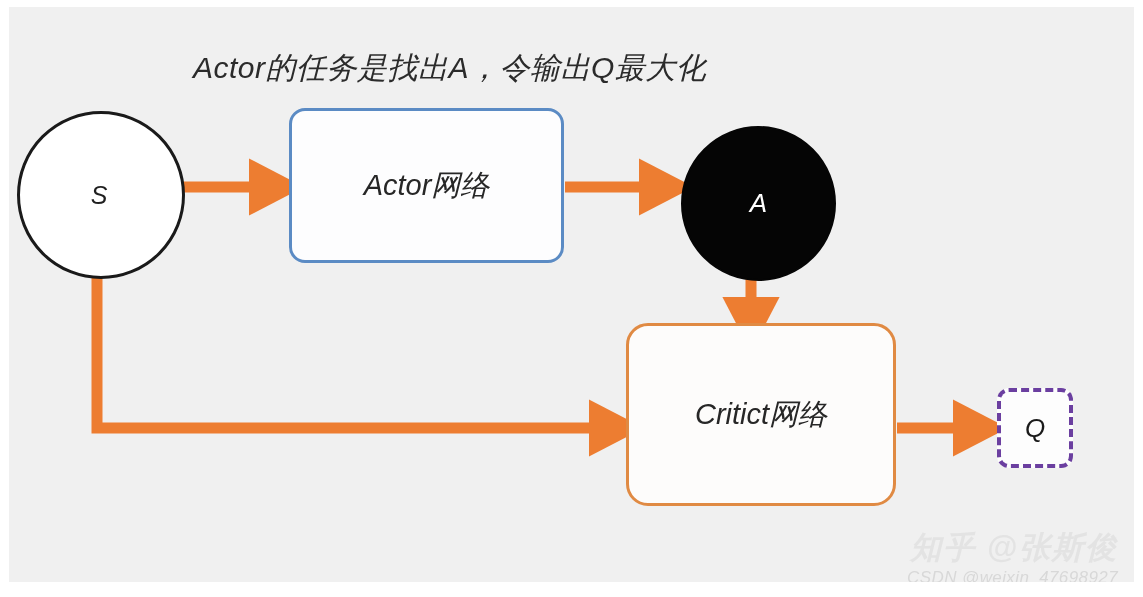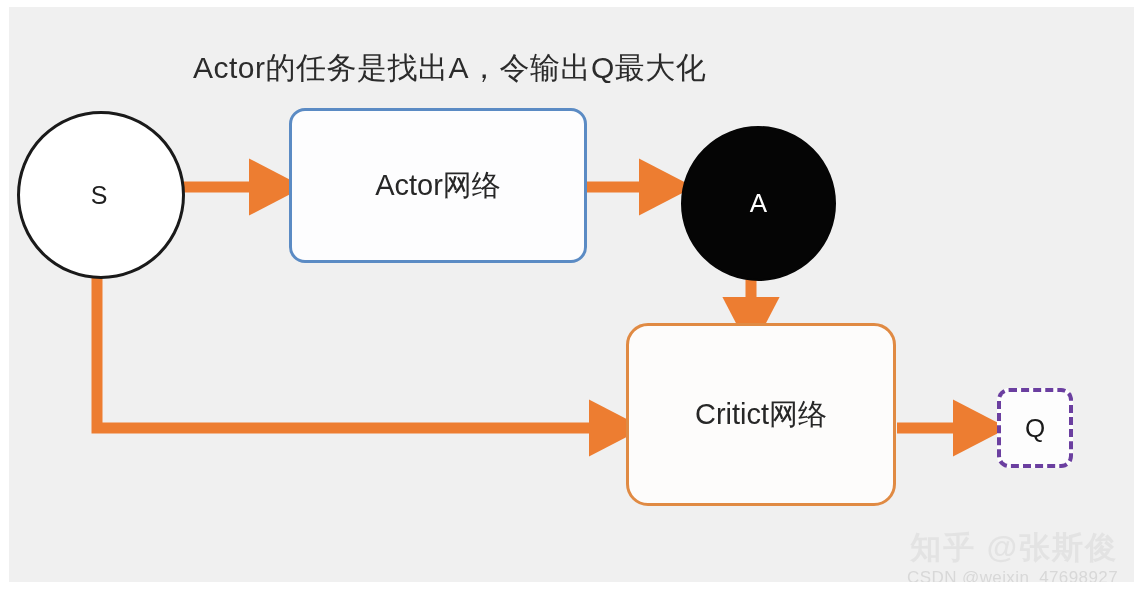--- a/index.html
+++ b/index.html
@@ -21,20 +21,21 @@
   }
   
   #canvas {
     position: absolute;
     left: 9px;
     top: 7px;
     width: 1125px;
     height: 575px;
     background: #f0f0f0;
     overflow: hidden;
+    font-style: italic;
   }
   #edges {
     position: absolute;
     left: 0;
     top: 0;
     width: 1125px;
     height: 575px;
   }
 
   .node {
@@ -57,21 +58,21 @@
     border: 3px solid #1a1a1a;
     font-size: 25px;
     color: #1f1f1f;
   }
   #node-s .lbl { transform: translate(-2px, 0); }
 
   
   #node-actor {
     left: 280px;
     top: 101px;
-    width: 298px;
+    width: 275px;
     height: 155px;
     border-radius: 16px;
     background: #fdfdfe;
     border: 3px solid #5b8bc4;
     font-size: 29px;
     color: #272727;
   }
 
   
   #node-a {

